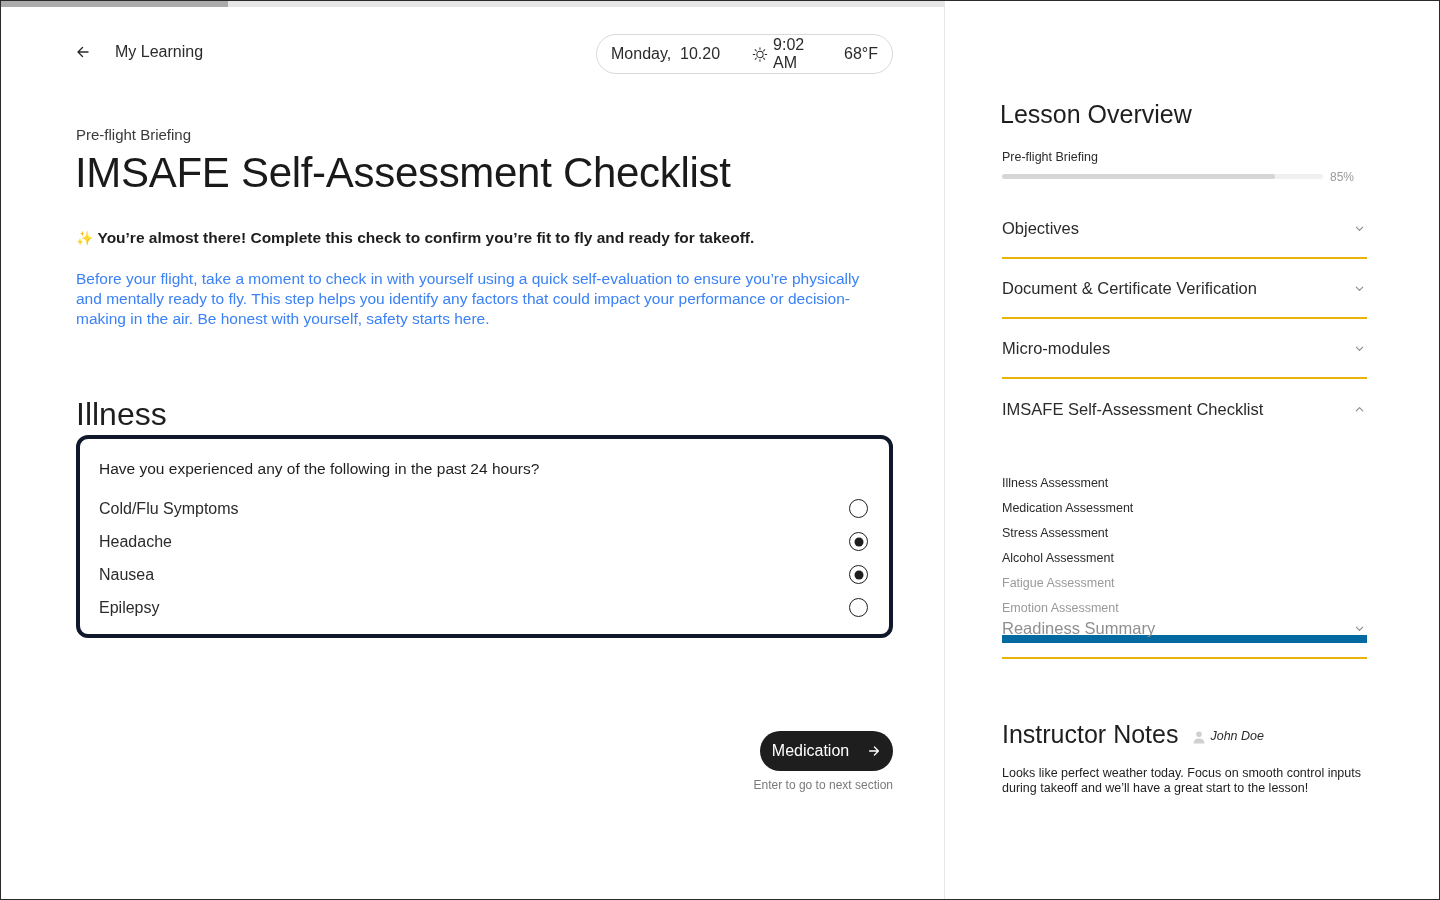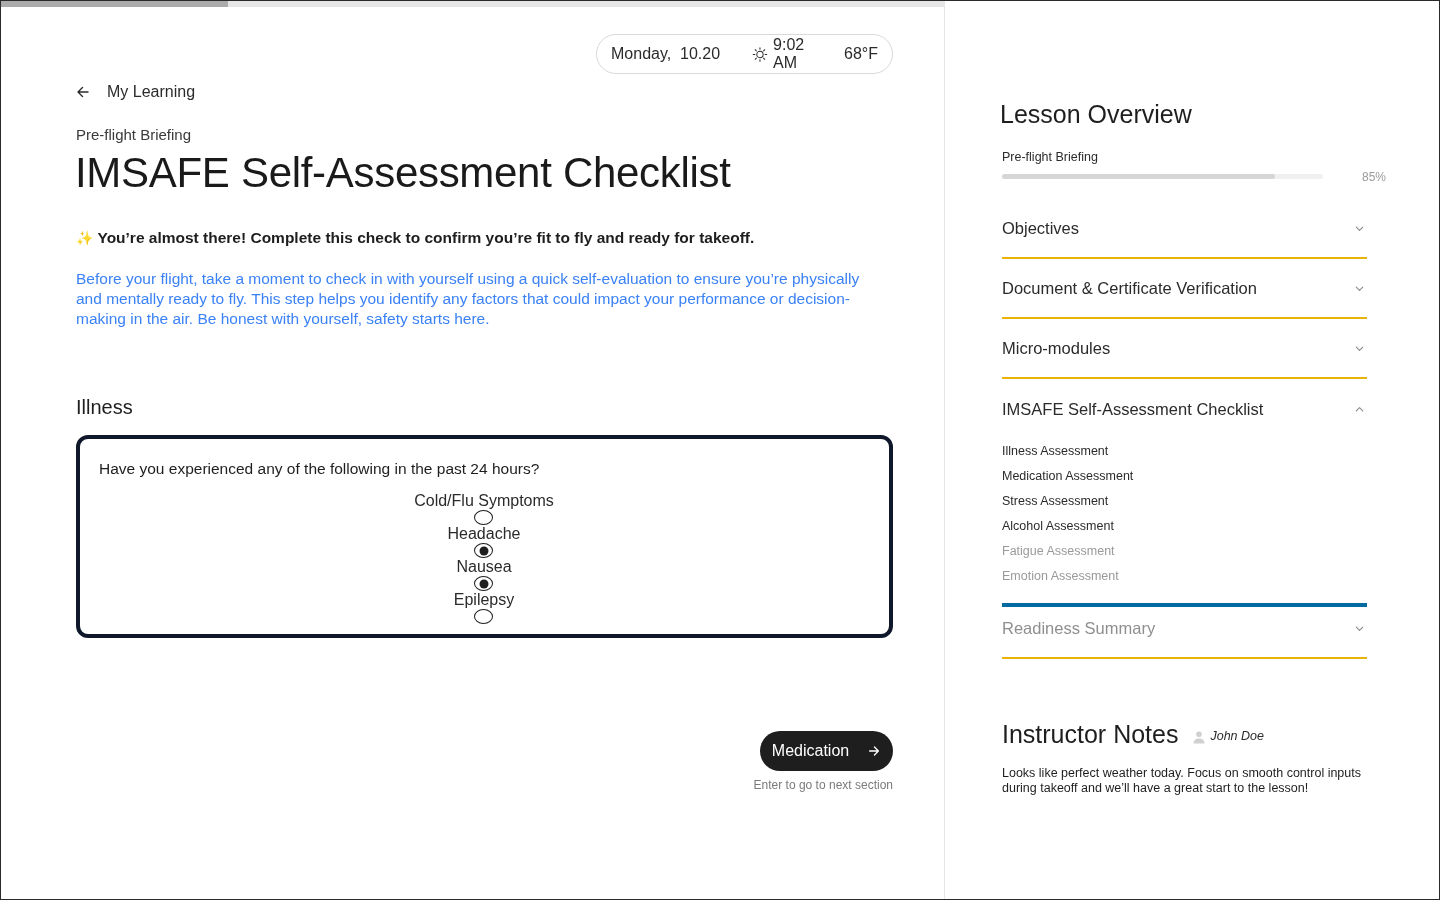--- a/index.html
+++ b/index.html
@@ -23,22 +23,22 @@
     }
     .top-progress {
       position: absolute; left: 0; top: 0; width: 944px; height: 6px;
       background: #e6e6e6;
     }
     .top-progress-fill {
       height: 100%; background: #ababab;
     }
     .back-link {
       position: absolute; left: 74px; top: 42px;
-      display: flex; align-items: center; gap: 16px;
-      font-size: 16px; color: #2b2b2b; cursor: pointer; margin-top: 40px;
+      display: flex; align-items: center; gap: 24px;
+      font-size: 16px; color: #2b2b2b; cursor: pointer;
     }
     .back-link svg { width: 16px; height: 16px; }
     .status-pill {
       position: absolute; left: 595px; top: 33px;
       width: 297px; height: 40px;
       border: 1px solid #d9d9d9; border-radius: 20px;
       display: flex; align-items: center; padding: 0 14px;
       font-size: 16px; color: #2b2b2b;
     }
     .status-pill .date { margin-right: 32px; }
@@ -57,35 +57,35 @@
       font-size: 15.5px; font-weight: 700; color: #1e1e1e;
       display: flex; align-items: center; gap: 4px;
     }
     .callout .spark { color: #b5b5b5; font-weight: 400; font-size: 14px; }
     .intro {
       position: absolute; left: 75px; top: 268px; width: 790px;
       font-size: 15.5px; line-height: 20px; color: #3b82f6;
     }
     .section-title {
       position: absolute; left: 75px; top: 395px;
-      font-size: 20px; font-weight: 400; color: #1e1e1e;
+      font-size: 32px; font-weight: 400; color: #1e1e1e;
     }
     .question-card {
       position: absolute; left: 75px; top: 434px;
       width: 817px; height: 203px;
       border: 4px solid #0f172a; border-radius: 12px;
       padding: 20px 20px 0 19px;
     }
     .question-text {
       font-size: 15.5px; font-weight: 500; color: #1e1e1e;
       height: 33px; line-height: 20px;
     }
     .option-row {
       display: flex; align-items: center; justify-content: space-between;
-      height: 33px; cursor: pointer; flex-direction: column;
+      height: 33px; cursor: pointer;
     }
     .option-label { font-size: 16px; color: #2b2b2b; }
     .radio {
       width: 19px; height: 19px; border-radius: 50%;
       border: 1.6px solid #1e1e1e; position: relative;
       margin-right: 1px;
     }
     .radio.checked::after {
       content: ""; position: absolute; left: 50%; top: 50%;
       width: 9px; height: 9px; border-radius: 50%;
@@ -115,35 +115,35 @@
     .lesson-sub {
       position: absolute; left: 57px; top: 149px;
       font-size: 12.5px; color: #2b2b2b;
     }
     .lesson-bar {
       position: absolute; left: 57px; top: 173px;
       width: 321px; height: 5px; border-radius: 3px; background: #f0f0f0;
     }
     .lesson-bar-fill { height: 100%; border-radius: 3px; background: #d6d6d6; }
     .lesson-pct {
-      position: absolute; left: 400px; width: 41px; top: 169px;
+      position: absolute; left: 368px; width: 41px; top: 169px;
       text-align: right; font-size: 12px; color: #9a9a9a;
     }
     .acc {
       position: absolute; left: 57px; width: 365px;
     }
     .acc-head {
       height: 60px; display: flex; align-items: center; justify-content: space-between;
       border-bottom: 2px solid #eab308; cursor: pointer;
     }
     .acc-head.no-border { border-bottom: none; }
     .acc-label { font-size: 16.5px; color: #2b2b2b; }
     .acc-label.muted { color: #8f8f8f; }
     .chev { width: 11px; height: 11px; margin-right: 2px; }
-    .sub-list { padding-top: 2px; padding-bottom: 12px; border-bottom: 4px solid #0369a1; }
+    .sub-list { padding-top: 2px; padding-bottom: 12px; border-bottom: 8px solid #0369a1; margin-top: 32px; }
     .sub-item {
       height: 25px; line-height: 21px; font-size: 12.5px; color: #2b2b2b; cursor: pointer;
     }
     .sub-item.muted { color: #9a9a9a; }
     .notes-title {
       position: absolute; left: 57px; top: 719px;
       display: flex; align-items: baseline; gap: 14px;
     }
     .notes-title .h { font-size: 25px; color: #1e1e1e; }
     .notes-author { display: flex; align-items: center; gap: 4px; font-size: 12.5px; color: #2b2b2b; font-style: italic; }

